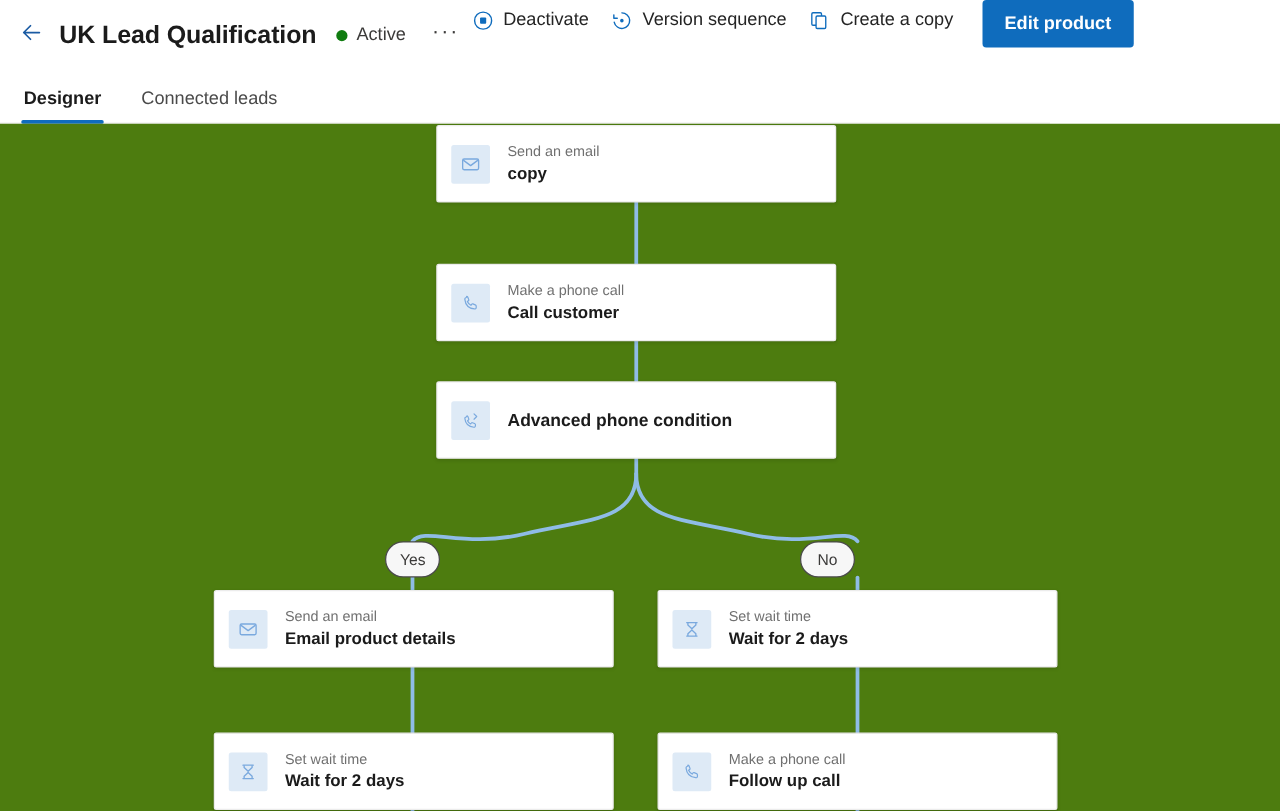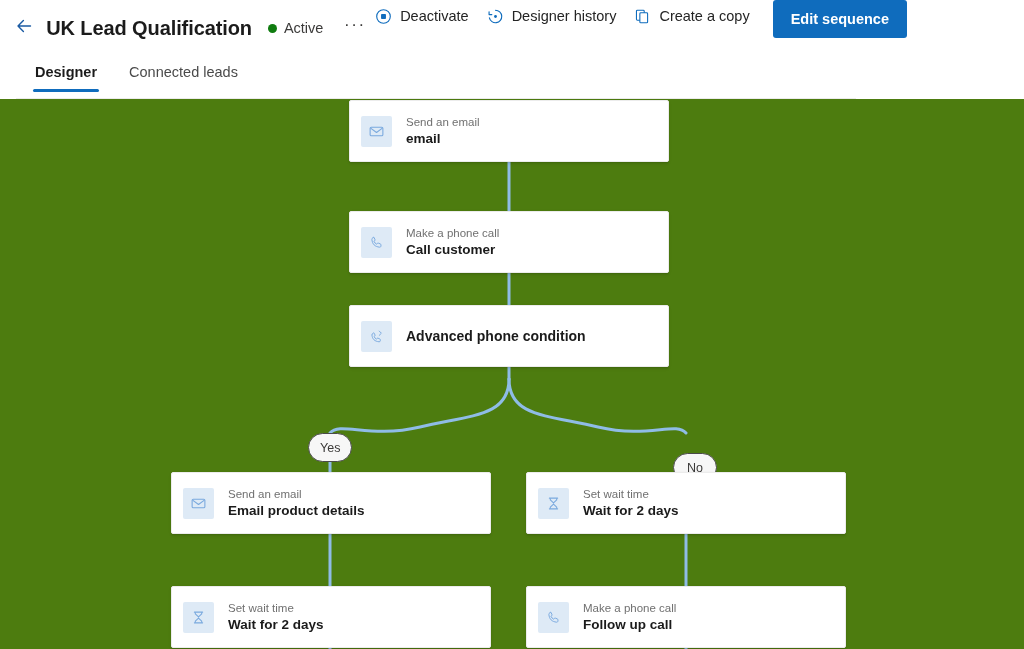--- a/index.html
+++ b/index.html
@@ -127,24 +127,23 @@
   }
 
   
   .tab-bar {
     position: absolute;
     left: 0; top: 56px;
     width: 840px;
     height: 43px;
     background: #ffffff;
     display: flex;
-    align-items: center;
+    align-items: flex-end;
     padding-left: 17px;
     border-bottom: 1px solid #ebebeb;
-    margin-left: 16px;
   }
   .tab {
     position: relative;
     padding: 0 2px 11px 2px;
     margin-right: 28px;
     font-size: 14.5px;
     color: #4a4a4a;
     cursor: pointer;
     white-space: nowrap;
   }
@@ -278,34 +277,34 @@
     </button>
 
     <button class="cmd-button">
       <span class="cmd-icon">
         <svg width="17" height="17" viewBox="0 0 18 18" fill="none">
           <path d="M9 2.4a6.6 6.6 0 1 1-6.45 8" stroke="#0f6cbd" stroke-width="1.2" stroke-linecap="round"></path>
           <path d="M2.2 4.1v2.9h2.9" stroke="#0f6cbd" stroke-width="1.2" stroke-linecap="round" stroke-linejoin="round"></path>
           <circle cx="9" cy="9" r="1.5" fill="#0f6cbd"></circle>
         </svg>
       </span>
-      <span class="cmd-label">Designer history</span>
+      <span class="cmd-label">Version sequence</span>
     </button>
 
     <button class="cmd-button">
       <span class="cmd-icon">
         <svg width="17" height="17" viewBox="0 0 18 18" fill="none">
           <rect x="2.6" y="2.3" width="8.2" height="10.6" rx="1" stroke="#0f6cbd" stroke-width="1.15"></rect>
           <rect x="6.2" y="5.1" width="8.2" height="10.6" rx="1" fill="#ffffff" stroke="#0f6cbd" stroke-width="1.15"></rect>
         </svg>
       </span>
       <span class="cmd-label">Create a copy</span>
     </button>
 
-    <button class="primary-button">Edit sequence</button>
+    <button class="primary-button">Edit product</button>
   </div>
 </div>
 
 <div class="tab-bar">
   <div class="tab active">Designer</div>
   <div class="tab">Connected leads</div>
 </div>
 
 <div class="canvas">
 
@@ -337,21 +336,21 @@
 
   <div class="node" style="left:349px; top:1px; width:320px; height:62px;">
     <div class="node-icon">
       <svg width="15" height="15" viewBox="0 0 16 16" fill="none">
         <rect x="1.2" y="3.4" width="13.6" height="9.2" rx="1.2" stroke="#7aa9de" stroke-width="1.15"></rect>
         <path d="M1.7 4.4 8 9.1l6.3-4.7" stroke="#7aa9de" stroke-width="1.15" stroke-linejoin="round"></path>
       </svg>
     </div>
     <div class="node-text">
       <div class="node-subtitle">Send an email</div>
-      <div class="node-title">email</div>
+      <div class="node-title">copy</div>
     </div>
   </div>
 
   <div class="node" style="left:349px; top:112px; width:320px; height:62px;">
     <div class="node-icon">
       <svg width="15" height="15" viewBox="0 0 16 16" fill="none">
         <path d="M4.6 2.2c.5 0 .8.3 1 .8l.8 2c.15.4.05.8-.3 1.05l-.9.65c.6 1.35 1.7 2.5 3.05 3.15l.65-.9c.25-.35.65-.45 1.05-.3l2 .8c.5.2.8.5.8 1v1.2c0 .8-.65 1.45-1.45 1.35C6.2 12.4 3.6 9.8 3.05 4.75 2.95 3.9 3.6 3.2 4.4 3.2z" stroke="#7aa9de" stroke-width="1.05" fill="none" stroke-linejoin="round"></path>
       </svg>
     </div>
     <div class="node-text">
@@ -369,21 +368,21 @@
     </div>
     <div class="node-text">
       <div class="node-title single">Advanced phone condition</div>
     </div>
   </div>
 
   <div class="branch-pill" style="left:308px; top:334px;">
     <span>Yes</span>
   </div>
 
-  <div class="branch-pill" style="left:673px; top:334px;margin-top:20px;">
+  <div class="branch-pill" style="left:640px; top:334px;">
     <span>No</span>
   </div>
 
   <div class="node" style="left:171px; top:373px; width:320px; height:62px;">
     <div class="node-icon">
       <svg width="15" height="15" viewBox="0 0 16 16" fill="none">
         <rect x="1.2" y="3.4" width="13.6" height="9.2" rx="1.2" stroke="#7aa9de" stroke-width="1.15"></rect>
         <path d="M1.7 4.4 8 9.1l6.3-4.7" stroke="#7aa9de" stroke-width="1.15" stroke-linejoin="round"></path>
       </svg>
     </div>

